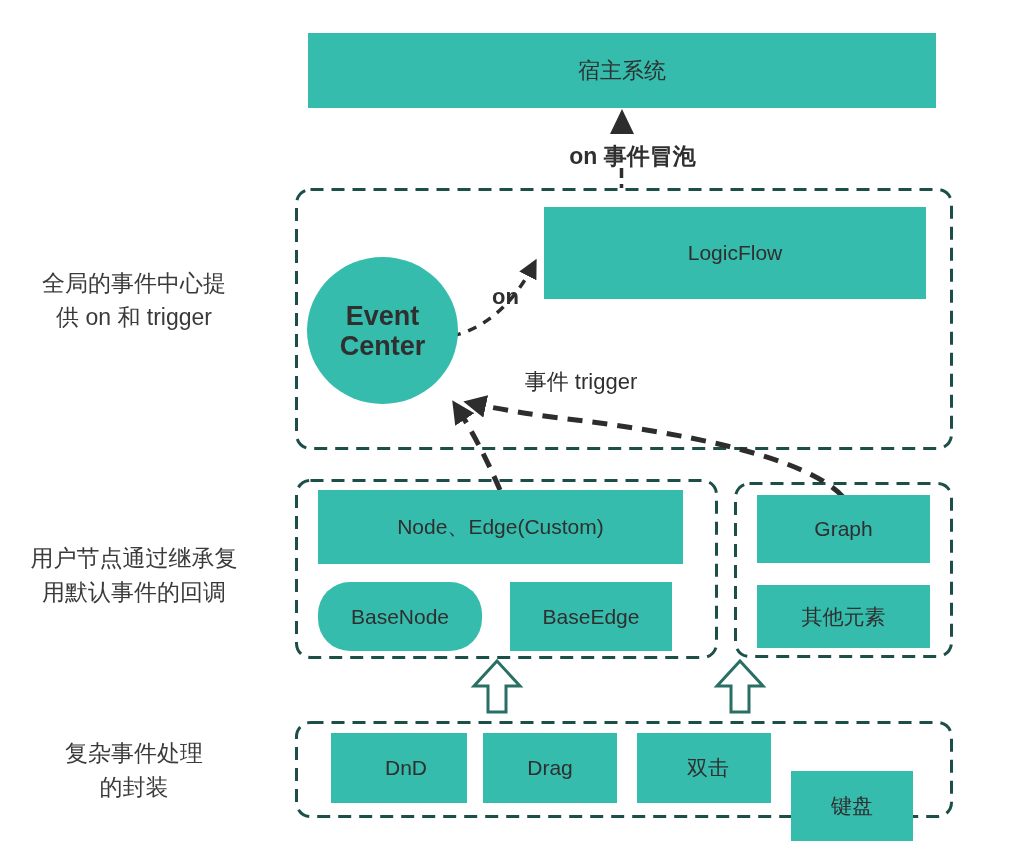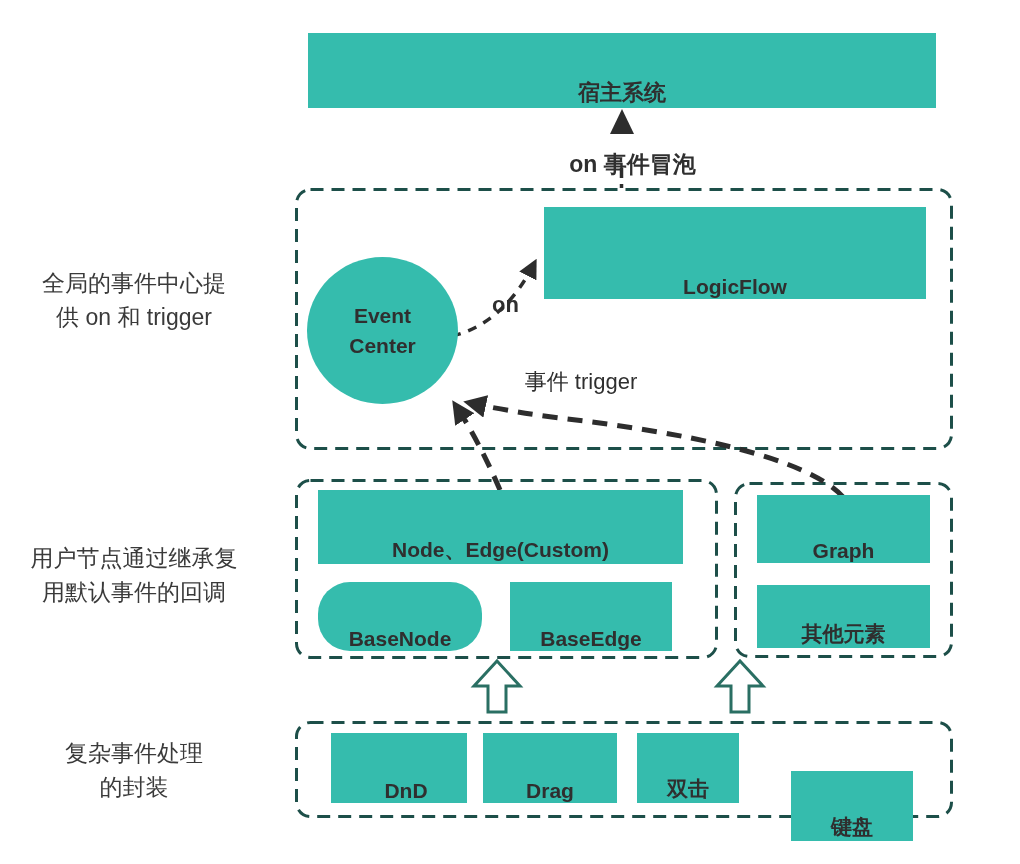--- a/index.html
+++ b/index.html
@@ -18,35 +18,35 @@
   .layer{position:absolute;left:0;top:0;width:1020px;height:864px;}
   .container-border{fill:none;stroke:var(--border);stroke-width:3;stroke-dasharray:13 8;}
   .dash-thin{fill:none;stroke:var(--arrow);stroke-width:3.5;stroke-dasharray:9 8;stroke-linecap:butt;}
   .dash-thick{fill:none;stroke:var(--arrow);stroke-width:5;stroke-dasharray:15 10;stroke-linecap:butt;}
   .stub{stroke:var(--arrow);stroke-width:3.5;stroke-dasharray:10 6;}
   .solid-head{fill:var(--arrow);}
   .hollow-arrow{fill:#ffffff;stroke:var(--hollow);stroke-width:3;stroke-linejoin:miter;}
   .arrowhead{fill:var(--arrow);}
   .tealbox{
     position:absolute;background:var(--teal);color:var(--boxtext);
-    display:flex;align-items:flex-end;justify-content:center;
-    font-weight:bold;font-size:21px;text-align:center;
+    display:flex;align-items:center;justify-content:center;
+    font-weight:normal;font-size:21px;text-align:center;
   }
   .circle{
     position:absolute;background:var(--teal);color:var(--boxtext);
     border-radius:50%;display:flex;flex-direction:column;
     align-items:center;justify-content:center;
-    font-weight:bold;font-size:21px;line-height:30px;text-align:left;
+    font-weight:bold;font-size:27px;line-height:30px;text-align:left;
   }
   .side-label{
     position:absolute;left:15px;width:238px;text-align:center;
     color:var(--sidetext);font-size:23px;line-height:34px;font-weight:normal;
   }
   .float-label{position:absolute;color:var(--boxtext);text-align:center;}
-  .bold-label{font-weight:bold;margin-top:8px;}
+  .bold-label{font-weight:bold;}
 </style>
 </head>
 <body>
 
 <div class="canvas">
 
   <svg class="layer" width="1020" height="864" viewBox="0 0 1020 864">
     <defs>
       <marker id="headThin" viewBox="0 0 10 10" refX="7" refY="5" markerWidth="5.5" markerHeight="5.5" orient="auto">
         <path class="arrowhead" d="M0,0 L10,5 L0,10 Z"></path>
@@ -123,20 +123,20 @@
     <div>复杂事件处理</div>
     <div>的封装</div>
   </div>
 
   <div class="tealbox" style="left:331px;top:733px;width:122px;height:70px;padding-left:14px;">
     <span>DnD</span>
   </div>
   <div class="tealbox" style="left:483px;top:733px;width:134px;height:70px;">
     <span>Drag</span>
   </div>
-  <div class="tealbox" style="left:637px;top:733px;width:102px;height:70px;">
+  <div class="tealbox" style="left:637px;top:733px;width:126px;height:70px;padding-left:8px;">
     <span>双击</span>
   </div>
   <div class="tealbox" style="left:791px;top:771px;width:122px;height:70px;">
     <span>键盘</span>
   </div>
 
 </div>
 
 </body></html>

